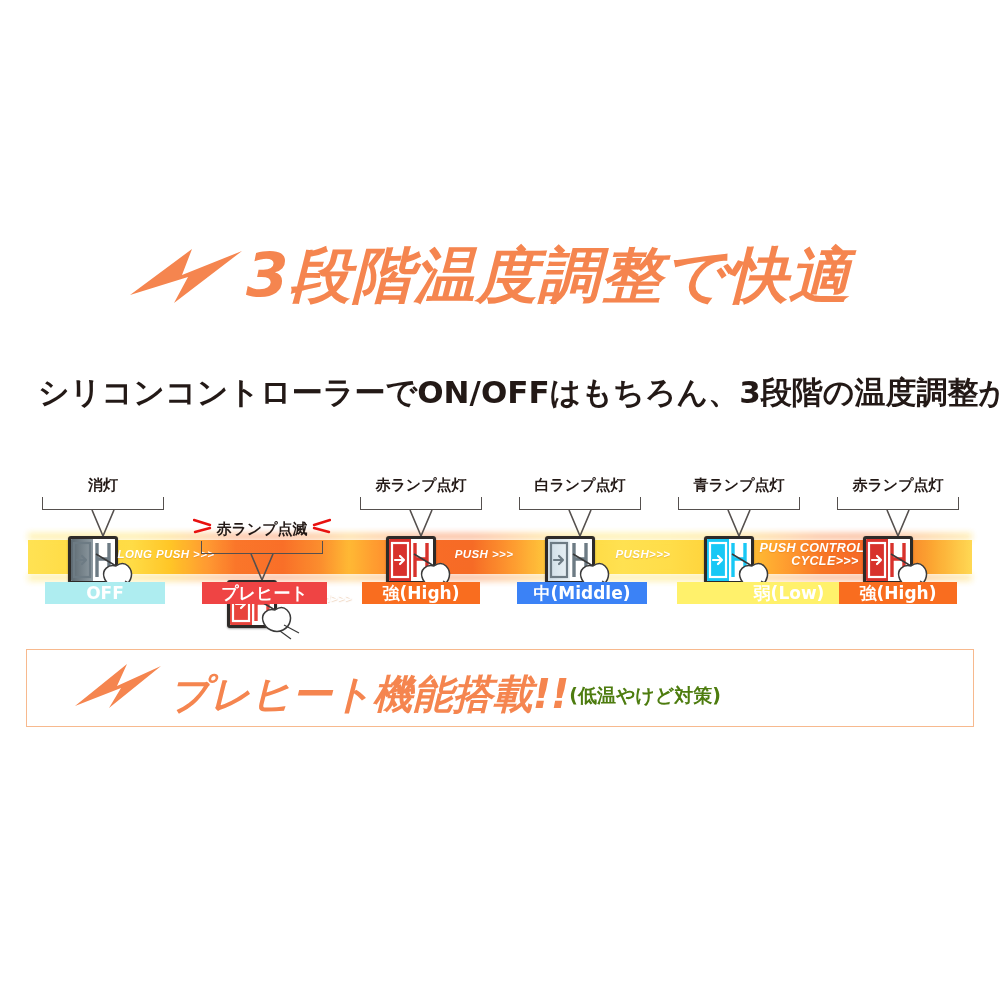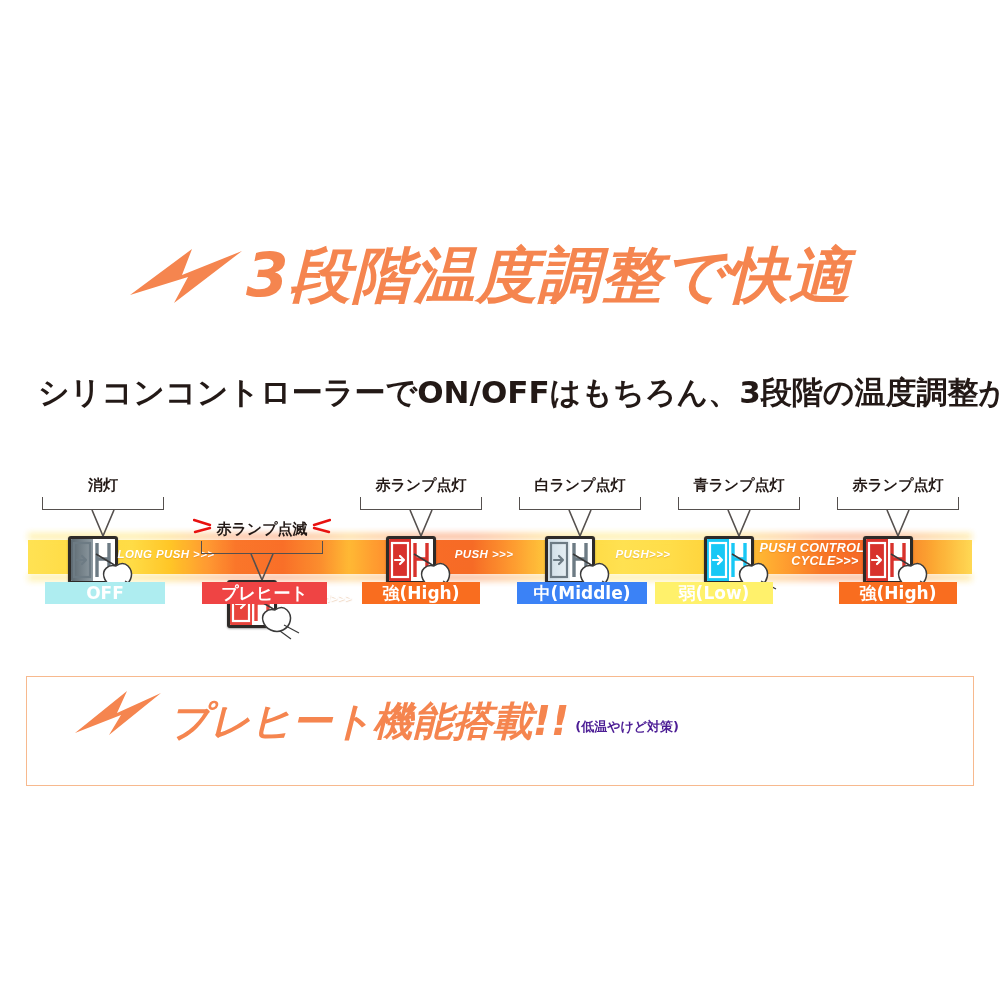--- a/index.html
+++ b/index.html
@@ -104,33 +104,33 @@
   .chip{
     position:absolute;top:104px;height:22px;line-height:22px;
     color:#ffffff;font-size:17px;font-weight:bold;text-align:center;
     white-space:nowrap;letter-spacing:0px;
     font-family:"DejaVu Sans","Liberation Sans",sans-serif;
     margin-left:17px;
   }
 
   
   .panel{
-    position:absolute;left:26px;top:676px;width:948px;height:110px;
+    position:absolute;left:26px;top:649px;width:948px;height:78px;
     border:1.4px solid #F7B98E;box-sizing:border-box;background:#fff;
   }
   .panel-head{position:absolute;left:48px;top:12px;display:flex;align-items:flex-end;}
   .panel-bolt{width:86px;height:48px;margin-right:8px;margin-bottom:4px;}
   .panel-title{
     font-size:40px;font-weight:bold;font-style:italic;color:#F5854F;
     line-height:1;white-space:nowrap;
     font-family:"DejaVu Sans","Liberation Sans",sans-serif;
   }
   .panel-sub{
-    font-size:13px;font-weight:bold;color:#4c1d95;white-space:nowrap;
-    margin-left:6px;margin-bottom:5px;
+    font-size:19px;font-weight:bold;color:#4d7c0f;white-space:nowrap;
+    margin-bottom:5px;
     font-family:"DejaVu Sans","Liberation Sans",sans-serif;
   }
   .panel-body{
     position:absolute;left:0;right:0;top:68px;text-align:center;
     color:#231916;font-size:24px;font-weight:bold;white-space:nowrap;
     font-family:"DejaVu Sans","Liberation Sans",sans-serif;
   }
 </style>
 </head>
 <body>
@@ -300,21 +300,21 @@
             <svg class="hand" viewBox="0 0 54 46">
               <path d="M2 4 L22 16 M22 16 C14 14 8 20 10 27 C12 35 22 40 30 36 C38 32 40 22 34 16 C30 12 26 13 22 16 Z" fill="#ffffff" stroke="#3a3a3a" stroke-width="1.5" stroke-linejoin="round"></path>
               <path d="M31 31 L46 39 M27 37 L38 45" stroke="#3a3a3a" stroke-width="1.2" fill="none"></path>
             </svg>
           </div>
           <div class="connector" style="left: 86px; width: 150px; top: 64px; font-size: 12.5px;">
             <div>PUSH CONTROLLER</div>
             <div>CYCLE&gt;&gt;&gt;</div>
           </div>
         </div>
-        <div class="chip" style="left: 638px; width: 118px; background: rgb(255, 241, 107);">弱(Low)</div>
+        <div class="chip" style="left: 660px; width: 138px; background: rgb(255, 241, 107); padding-left: 43px;">弱(Low)</div>
         <div class="step" style="left: 823px;">
           <div class="caption"><span>赤ランプ点灯</span></div>
           <div class="bracket"></div>
           <div class="pointer">
             <svg width="26" height="30" viewBox="0 0 26 30">
               <polyline points="2,0 13,26 24,0" fill="none" stroke="#55504e" stroke-width="1.6"></polyline>
             </svg>
           </div>
           <div class="btn-wrap">
             <div class="btn">

